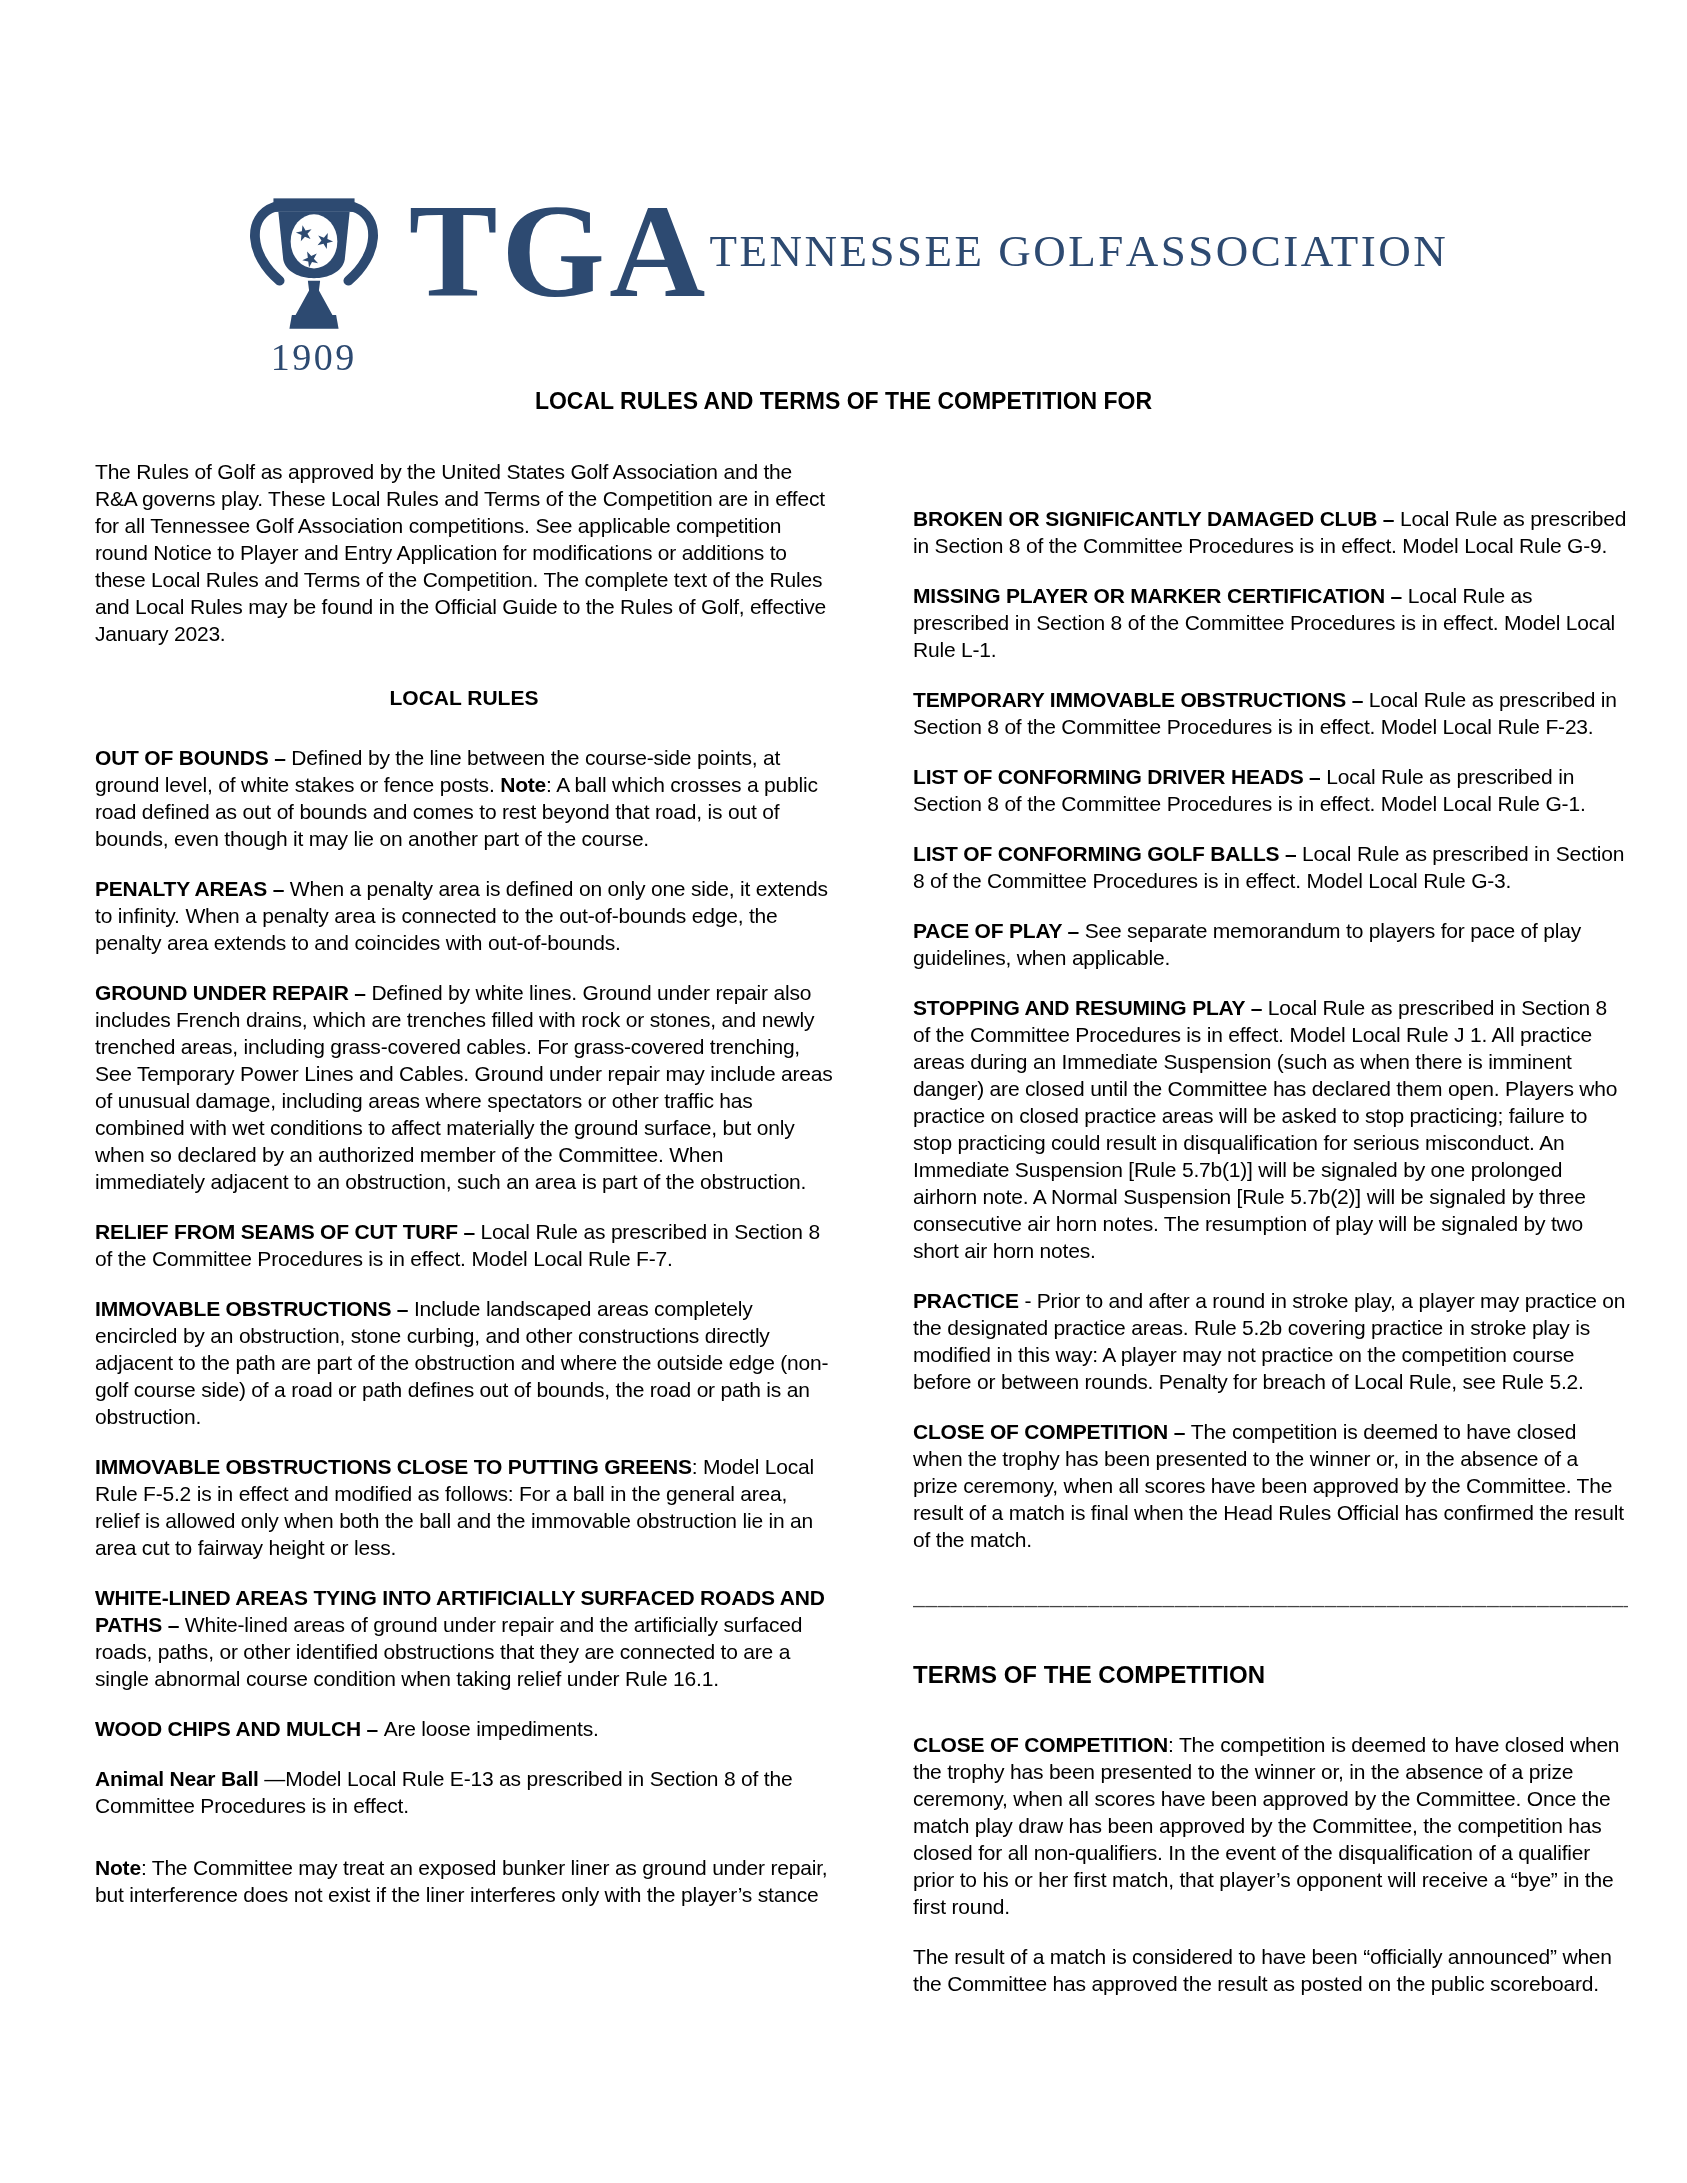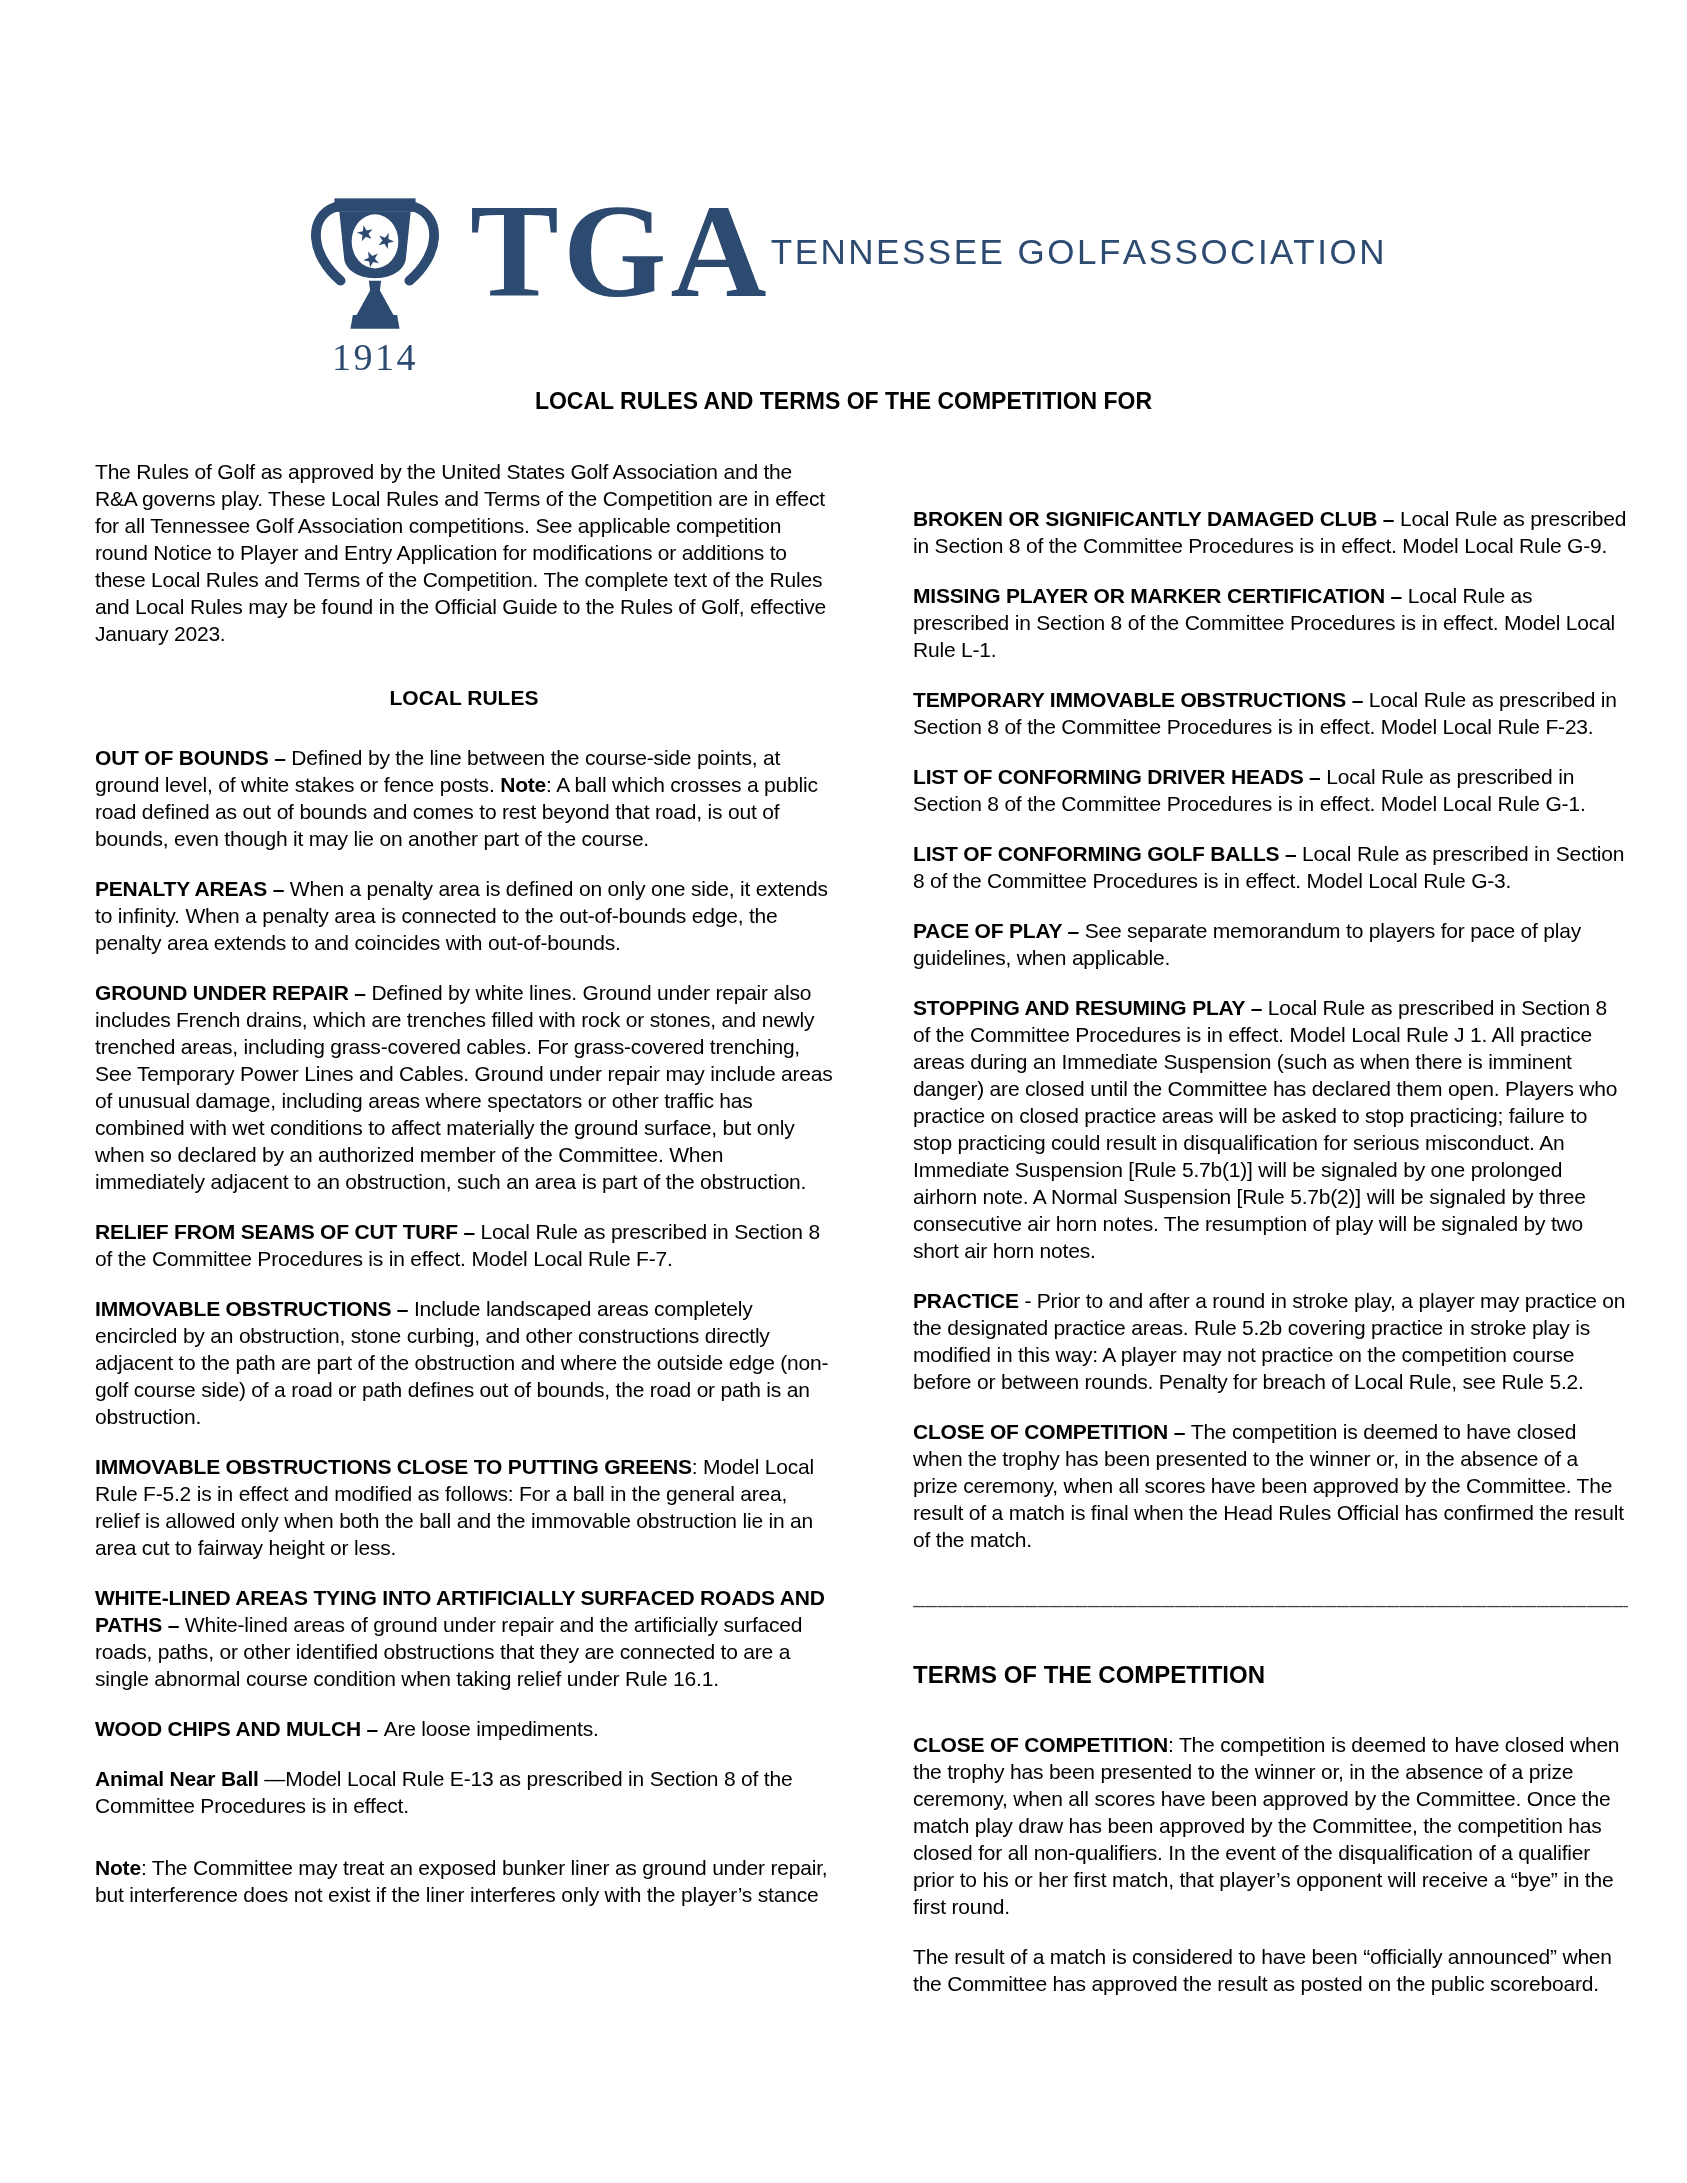--- a/index.html
+++ b/index.html
@@ -25,22 +25,22 @@
     font-family: "Liberation Serif", serif;
     font-size: 38px; line-height: 1; color: var(--navy);
     letter-spacing: 2.5px; margin-top: 1.7px;
   }
   .logo-text { display: flex; flex-direction: row; align-items: center; padding-top: 5px; }
   .tga {
     font-family: "Liberation Serif", serif; font-weight: bold;
     font-size: 133px; line-height: 0.84; color: var(--navy); letter-spacing: 4.2px;
   }
   .assoc {
-    font-family: Liberation Sans, sans-serif;
-    font-size: 35px; line-height: 1.15; color: var(--navy); letter-spacing: 2.5px;
+    font-family: Liberation Serif, serif;
+    font-size: 45px; line-height: 1.15; color: var(--navy); letter-spacing: 2.5px;
   }
   .doc-title { margin-top: 11.8px; font-weight: bold; font-size: 23px; line-height: 29px; }
   .columns { display: flex; padding: 0 59px 0 95px; gap: 80px; margin-top: 42px; text-align: left; }
   .col-left { width: 738px; flex: none; }
   .col-right { width: 715px; flex: none; padding-top: 47px; }
   p { margin: 0; }
   .intro, .section, .divider { font-size: 21px; line-height: 27px; letter-spacing: -0.2px; }
   .center-head { font-size: 21px; font-weight: bold; text-align: center; margin: 39px 0 34px 0; }
   .section { margin-bottom: 23px; }
   .section .b { font-weight: bold; }
@@ -61,21 +61,21 @@
           <path class="stroke" d="M92 13 C115 21 113 52 88 73"></path>
           <rect class="fill" x="27" y="6" width="66" height="11"></rect>
           <path class="fill" d="M31 17 L89 17 L85 56 C81 76 39 76 35 56 Z"></path>
           <ellipse cx="60" cy="41" rx="19" ry="22" fill="#ffffff"></ellipse>
           <text class="star" x="52" y="40" transform="rotate(-12 52 34)">★</text>
           <text class="star" x="69" y="46" transform="rotate(22 69 40)">★</text>
           <text class="star" x="57" y="61" transform="rotate(-25 57 55)">★</text>
           <path class="fill" d="M55 73 L65 73 L64 81 L75 101 L45 101 L56 81 Z"></path>
           <path class="fill" d="M42 101 L78 101 L80 112 L40 112 Z"></path>
         </svg>
-        <div class="year">1914</div>
+        <div class="year">1909</div>
       </div>
       <div class="logo-text">
         <div class="tga">TGA</div>
         <div class="assoc">TENNESSEE GOLF</div>
         <div class="assoc">ASSOCIATION</div>
       </div>
     </div>
     <div class="doc-title">
       <div>LOCAL RULES AND TERMS OF THE COMPETITION FOR</div>
     </div>

